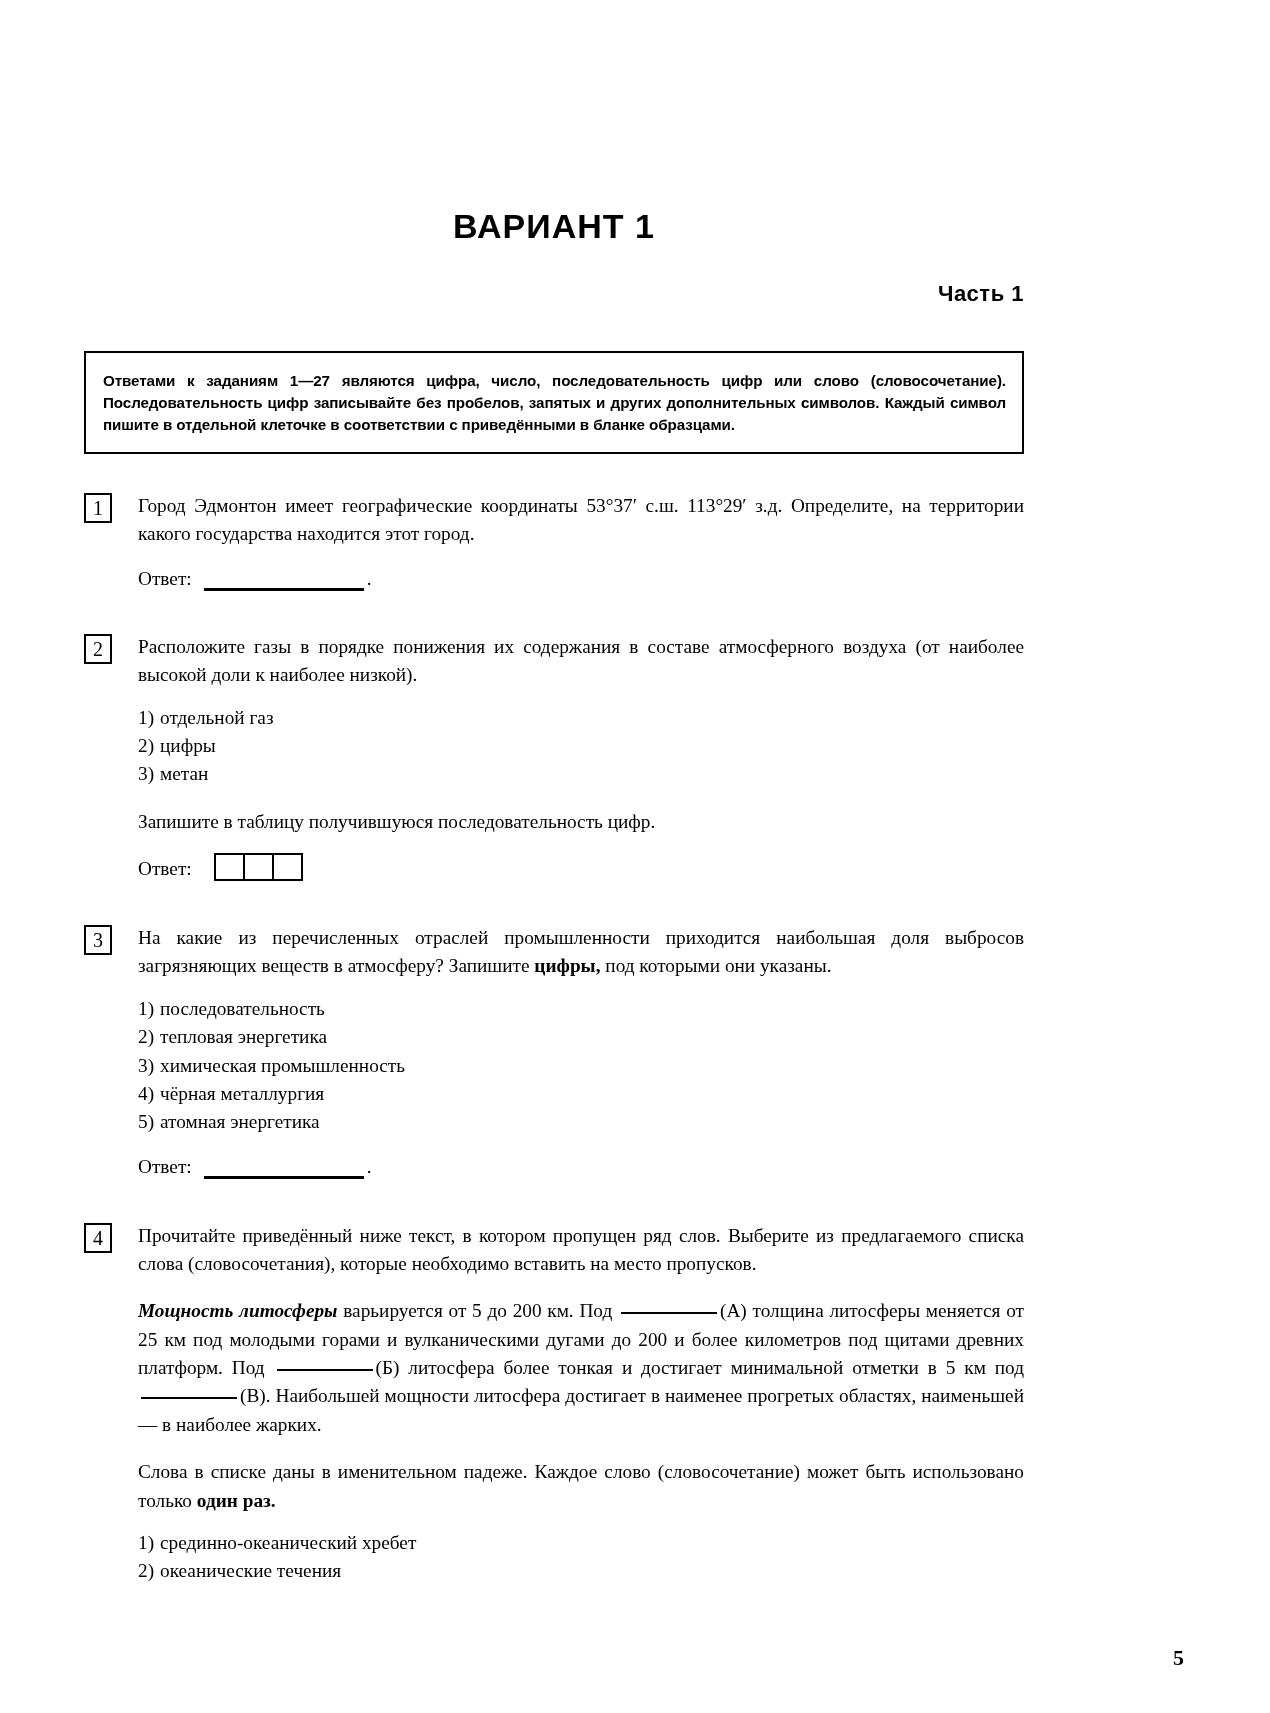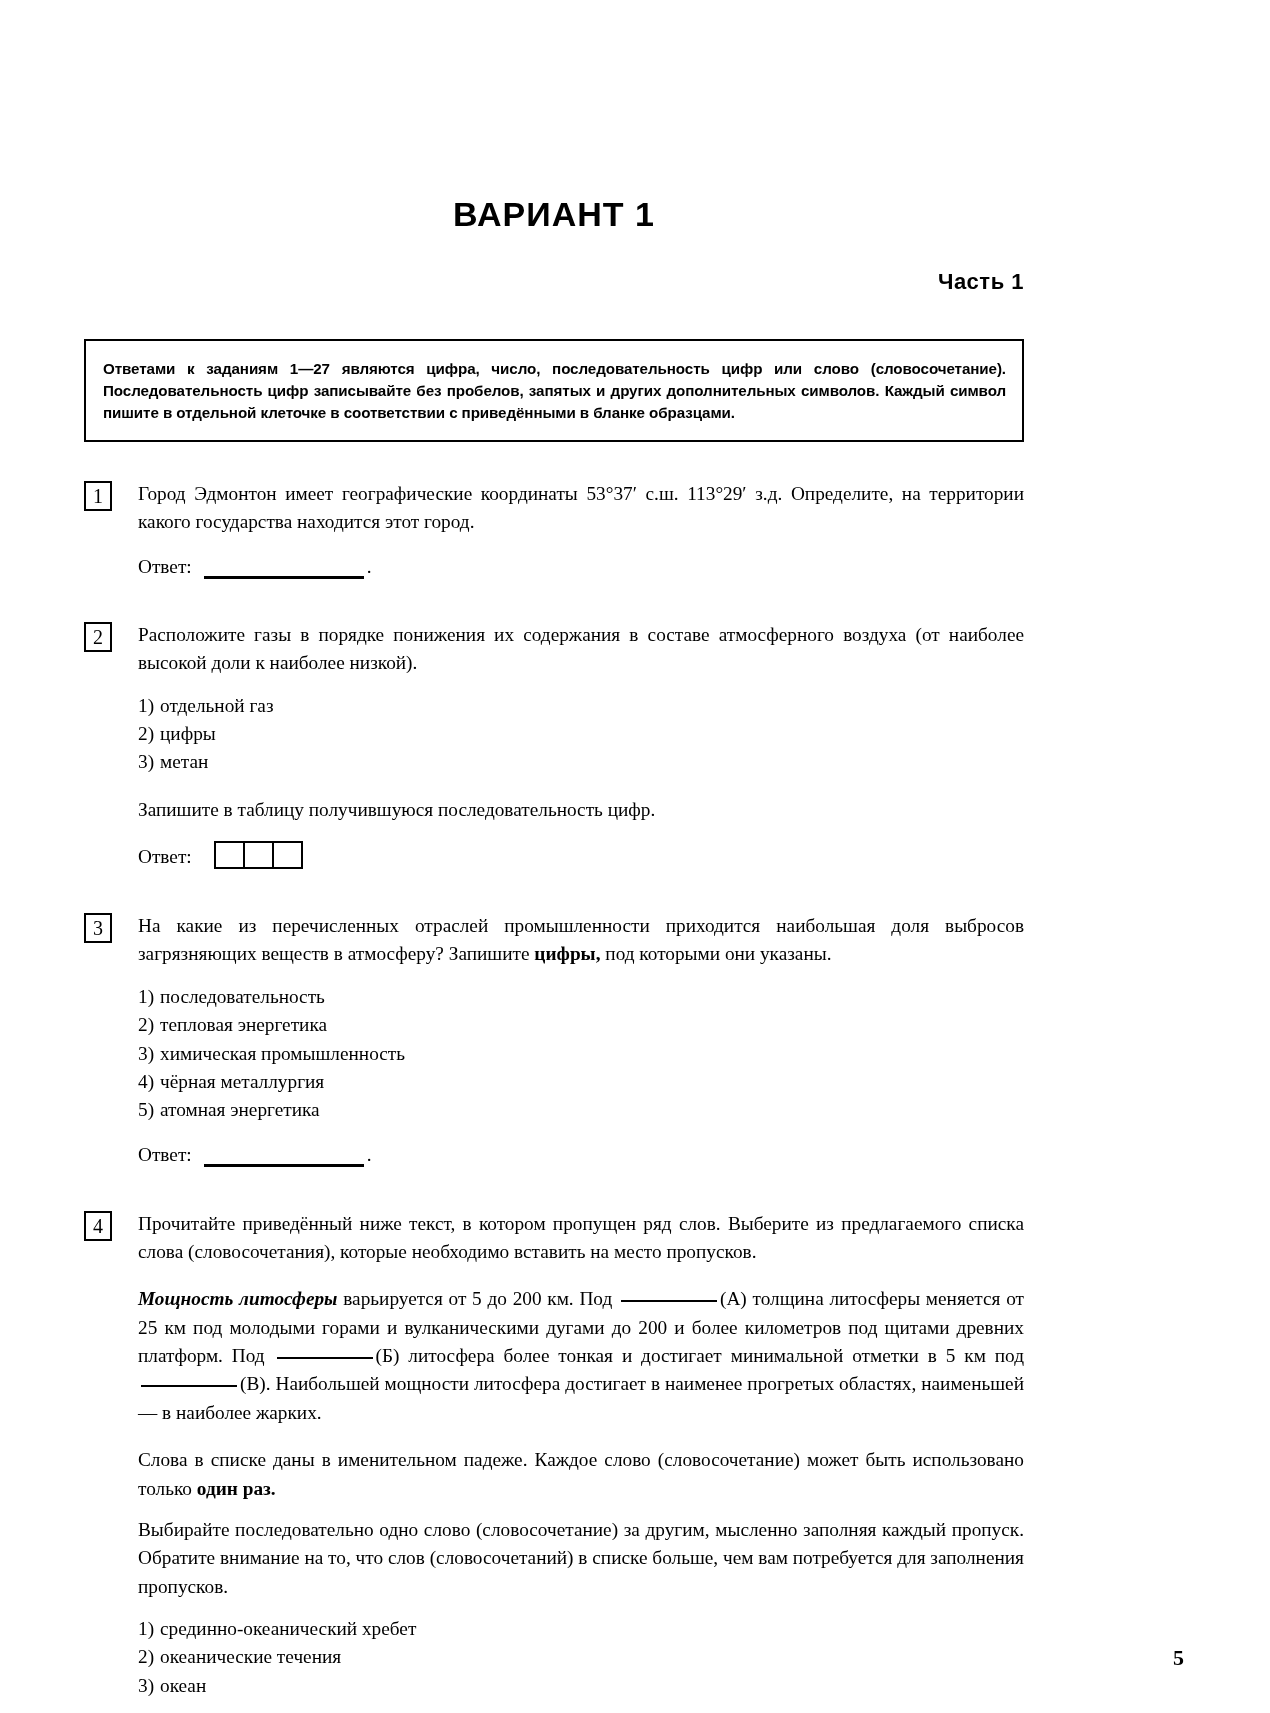--- a/index.html
+++ b/index.html
@@ -16,21 +16,21 @@
     position: relative;
     width: 1270px;
     height: 1713px;
     box-sizing: border-box;
     background: #ffffff;
     overflow: hidden;
   }
   .content {
     position: absolute;
     left: 84px;
-    top: 0;
+    top: 12px;
     width: 940px;
   }
 
   
   .variant-title {
     font-family: "Liberation Sans", sans-serif;
     font-weight: bold;
     font-size: 34px;
     letter-spacing: 1px;
     text-align: center;
@@ -221,25 +221,23 @@
     </div>
 
     <div class="task" style="margin-top:43px;">
       <div class="task-num">4</div>
       <p>Прочитайте приведённый ниже текст, в котором пропущен ряд слов. Выберите из предлагаемого списка слова (словосочетания), которые необходимо вставить на место пропусков.</p>
 
       <div class="para gap-before"><b class="bold-i">Мощность литосферы</b><span> варьируется от 5 до 200 км. Под </span><span class="blank"></span><span>(А) толщина литосферы меняется от 25 км под молодыми горами и  вулканическими дугами до 200 и более километров под щитами древних платформ. Под </span><span class="blank"></span><span>(Б) литосфера более тонкая и достигает минимальной отметки в 5 км под </span><span class="blank"></span><span>(В). Наибольшей мощности литосфера достигает в наименее прогретых областях, наименьшей — в наиболее жарких.</span></div>
 
       <div class="para gap-before"><span>Слова в списке даны в именительном падеже. Каждое слово (словосочетание) может быть использовано только </span><b>один раз.</b></div>
 
-      <div class="para gap-before-sm">Выбирайте последовательно одно слово (словосочетание) за другим, мысленно заполняя каждый пропуск. Обратите внимание на то, что слов (словосочетаний) в списке больше, чем вам потребуется для заполнения пропусков.</div>
 
       <ol class="opts">
         <li><span class="n">1)</span><span>срединно-океанический хребет</span></li>
         <li><span class="n">2)</span><span>океанические течения</span></li>
-        <li><span class="n">3)</span><span>океан</span></li>
       </ol>
     </div>
 
   </div>
 
   <div class="page-number">5</div>
 </div>
 
 </body></html>

